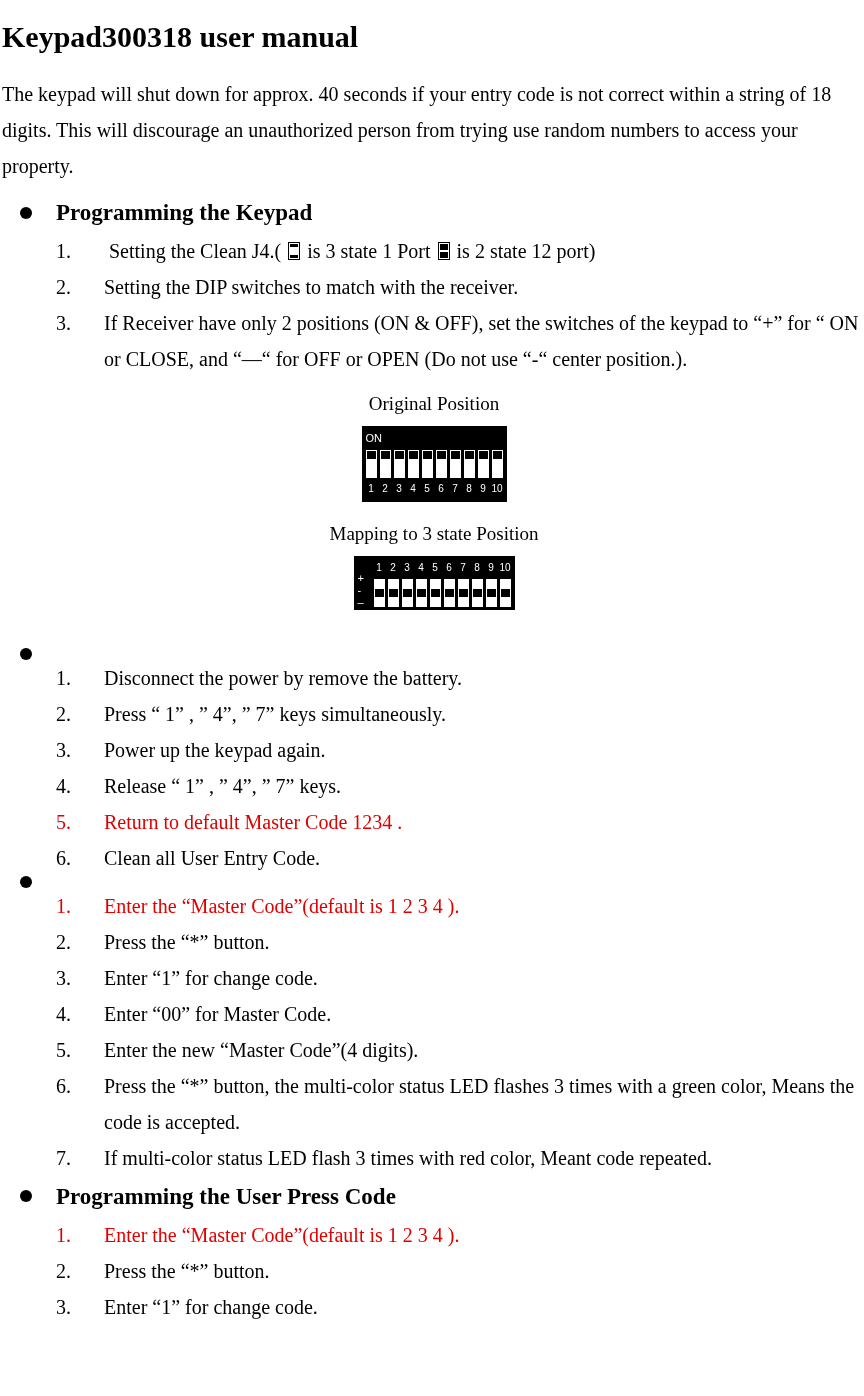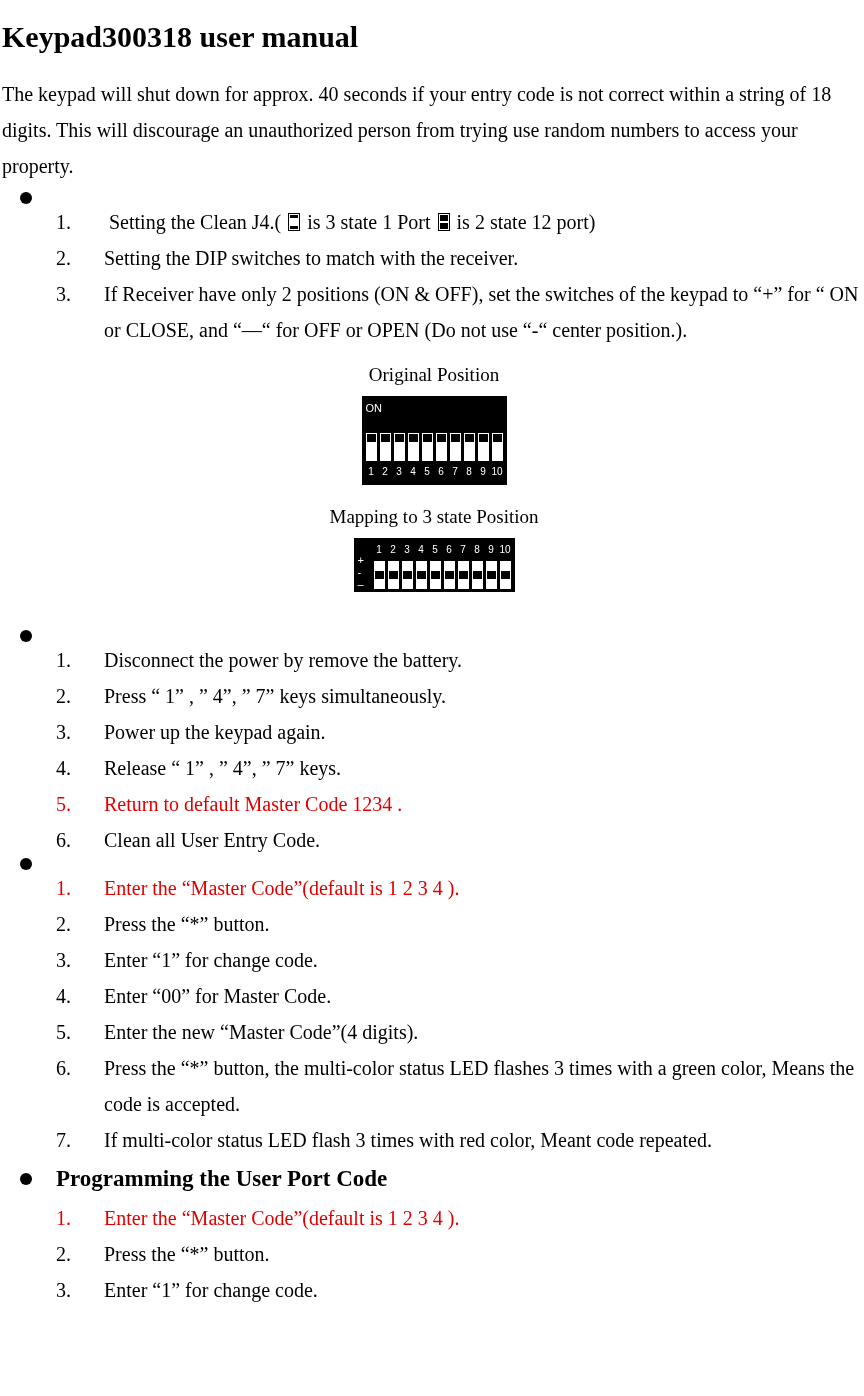--- a/index.html
+++ b/index.html
@@ -114,21 +114,21 @@
       display: inline-block;
       background: #000;
       padding: 3px 4px 4px 4px;
       text-align: left;
     }
     .dip-on-label {
       color: #fff;
       font-size: 11px;
       font-family: Arial, sans-serif;
       display: block;
-      margin-bottom: 14px;
+      margin-bottom: 2px;
     }
     .dip-switches {
       display: flex;
       gap: 3px;
     }
     .dip-switch {
       width: 11px;
       height: 28px;
       background: #fff;
       position: relative;
@@ -188,20 +188,21 @@
 
 <h1>Keypad300318 user manual</h1>
 
 <p class="intro">The keypad will shut down for approx. 40 seconds if your entry code is not correct within a string of 18 digits. This will discourage an unauthorized person from trying use random numbers to access your property.</p>
 
 <ul class="bullets">
 
   <li>
     <div class="bullet-header">
       <span class="bullet-dot"></span>
+      <span class="section-heading">Programming the Keypad</span>
     </div>
     <ol class="numbered">
       <li>
         <span>Setting the Clean J4.(  </span><span class="inline-icon three-state"></span><span> is 3 state 1 Port  </span><span class="inline-icon two-state"></span><span> is 2 state 12 port)</span>
       </li>
       <li>Setting the DIP switches to match with the receiver.</li>
       <li>If Receiver have only 2 positions (ON &amp; OFF), set the switches of the keypad to “+” for “ ON or CLOSE, and “—“ for OFF or OPEN (Do not use “-“ center position.).</li>
     </ol>
     <div class="figure-container">
       <div class="figure-label">Original Position</div>
@@ -336,21 +337,21 @@
       <li>Enter “00” for Master Code.</li>
       <li>Enter the new “Master Code”(4 digits).</li>
       <li>Press the “*” button, the multi-color status LED flashes 3 times with a green color, Means the code is accepted.</li>
       <li>If multi-color status LED flash 3 times with red color, Meant code repeated.</li>
     </ol>
   </li>
 
   <li>
     <div class="bullet-header">
       <span class="bullet-dot"></span>
-      <span class="section-heading">Programming the User Port Code</span>
+      <span class="section-heading">Programming the User Press Code</span>
     </div>
     <ol class="numbered">
       <li class="red">Enter the “Master Code”(default is    1 2 3 4    ).</li>
       <li>Press the “*” button.</li>
       <li>Enter “1” for change code.</li>
     </ol>
   </li>
 
 </ul>
 

